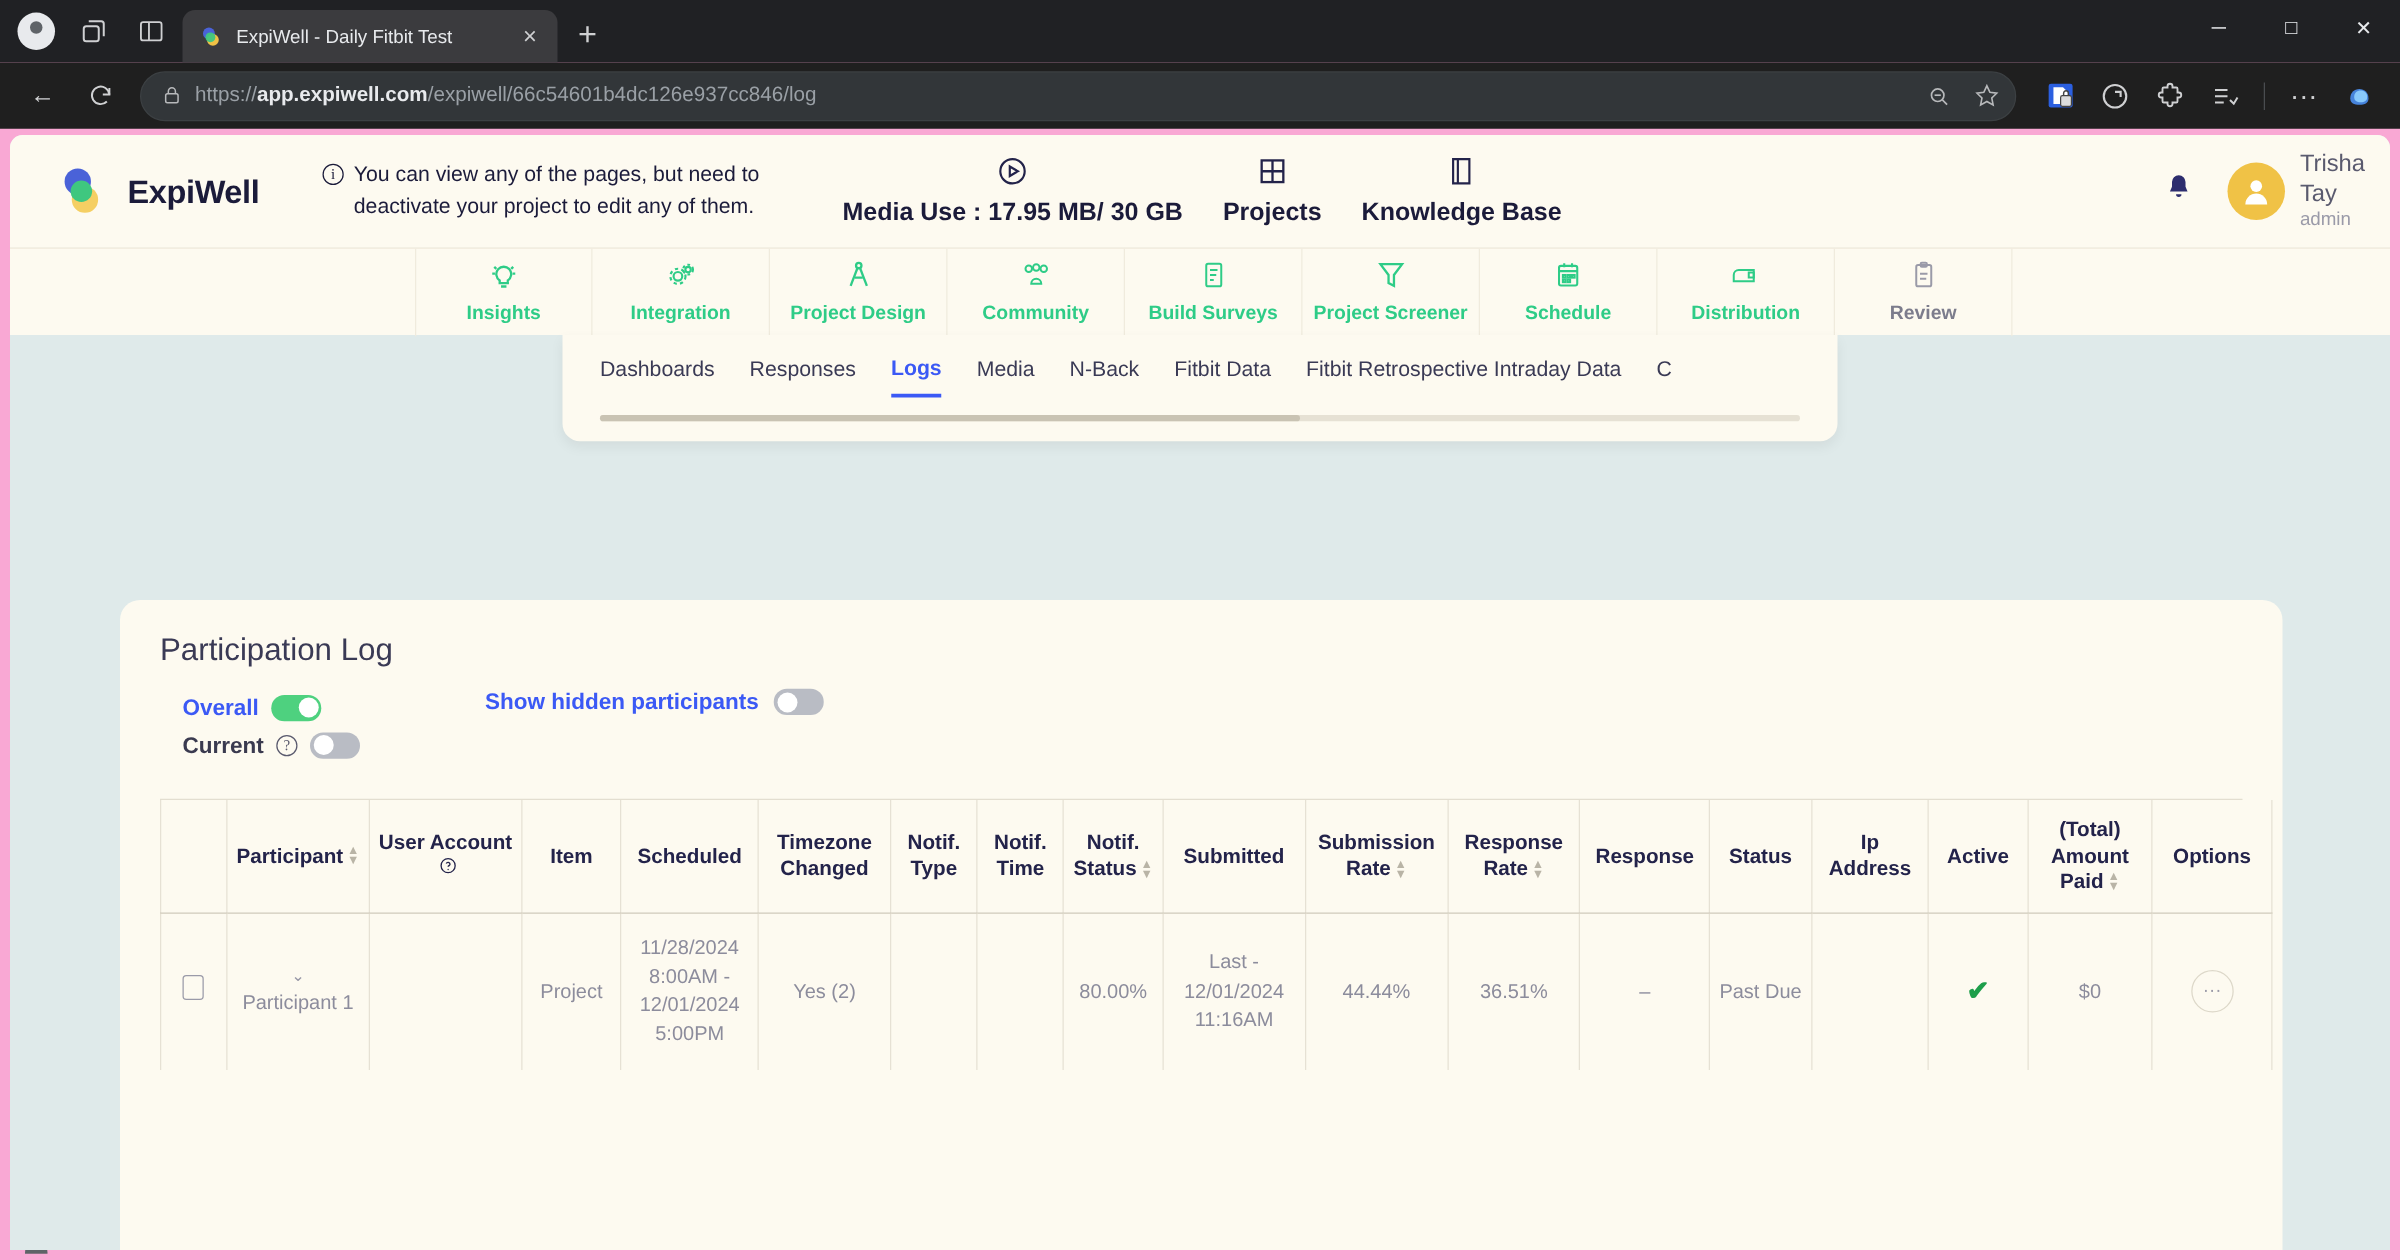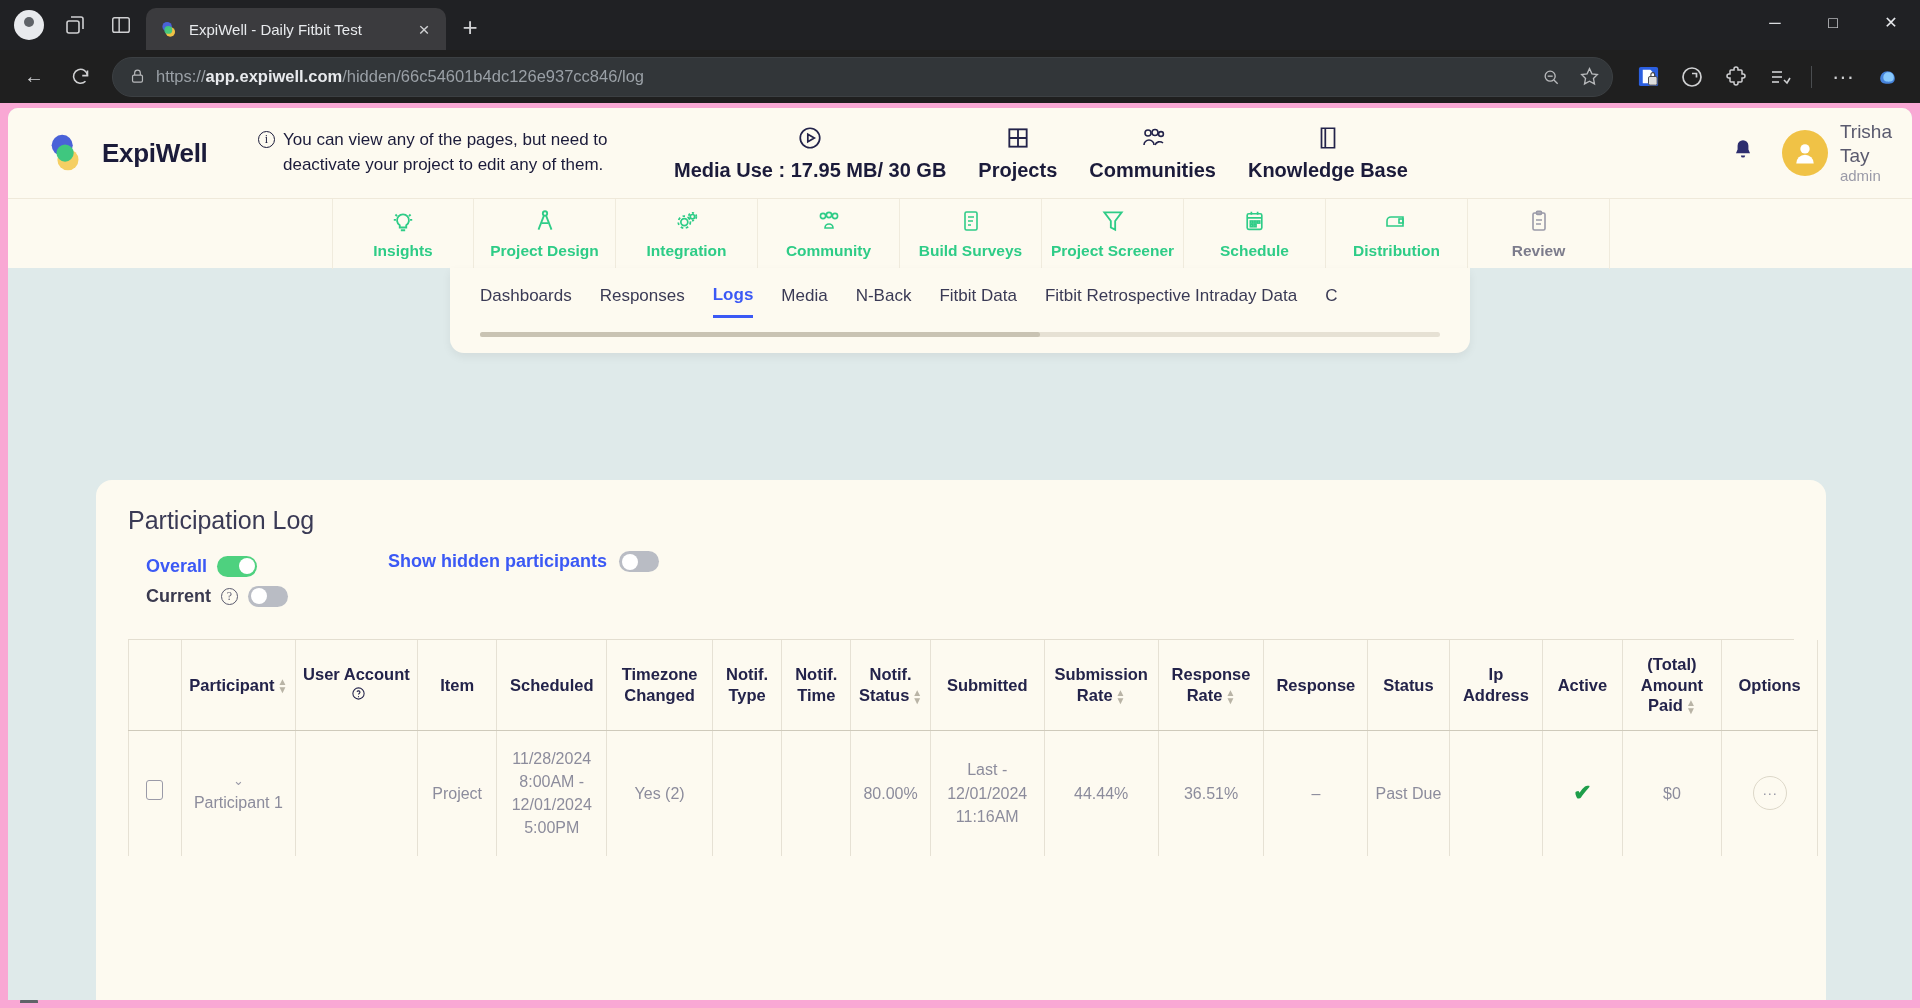--- a/index.html
+++ b/index.html
@@ -238,21 +238,21 @@
           <polyline points="20 5 20 11 14 11"></polyline>
       </svg>
     </div>
     <div class="omnibox">
       <span class="omni-icon">
         <svg width="17" height="17" viewBox="0 0 24 24" fill="none" stroke="currentColor" stroke-width="1.7">
           <rect x="5" y="10" width="14" height="10" rx="2"></rect>
             <path d="M8 10V7a4 4 0 0 1 8 0v3"></path>
         </svg>
       </span>
-      <span class="omni-url"><span>https://</span><b>app.expiwell.com</b><span>/hidden/66c54601b4dc126e937cc846/log</span></span>
+      <span class="omni-url"><span>https://</span><b>app.expiwell.com</b><span>/expiwell/66c54601b4dc126e937cc846/log</span></span>
       <span class="omni-icon">
         <svg width="20" height="20" viewBox="0 0 24 24" fill="none" stroke="currentColor" stroke-width="1.6">
           <circle cx="11" cy="11" r="6"></circle>
             <line x1="8" y1="11" x2="14" y2="11"></line>
             <line x1="15.5" y1="15.5" x2="20" y2="20"></line>
         </svg>
       </span>
       <span class="omni-icon" style="margin-left:8px">
         <svg width="21" height="21" viewBox="0 0 24 24" fill="none" stroke="currentColor" stroke-width="1.5">
           <polygon points="12,3 14.8,9 21,9.8 16.5,14.2 17.7,20.5 12,17.4 6.3,20.5 7.5,14.2 3,9.8 9.2,9"></polygon>
@@ -329,32 +329,20 @@
         <span>
           <svg width="26" height="26" viewBox="0 0 24 24" fill="none" stroke="#23234a" stroke-width="1.7">
             <rect x="4" y="4" width="16" height="16"></rect>
               <line x1="12" y1="4" x2="12" y2="20"></line>
               <line x1="4" y1="12" x2="20" y2="12"></line>
           </svg>
         </span>
         <span class="lbl">Projects</span>
       </div>
 
-      <div class="hdr-item">
-        <span>
-          <svg width="28" height="26" viewBox="0 0 28 24" fill="none" stroke="#23234a" stroke-width="1.6">
-            <circle cx="9" cy="7" r="3"></circle>
-              <circle cx="16" cy="6.5" r="3"></circle>
-              <circle cx="22" cy="8" r="2.4"></circle>
-            <path d="M5 19a5 5 0 0 1 10 0"></path>
-              <path d="M16 19a5 5 0 0 1 8-2"></path>
-          </svg>
-        </span>
-        <span class="lbl">Communities</span>
-      </div>
 
       <div class="hdr-item">
         <span>
           <svg width="26" height="26" viewBox="0 0 24 24" fill="none" stroke="#23234a" stroke-width="1.6">
             <path d="M6 3h12v18H6z"></path>
               <line x1="9.5" y1="3" x2="9.5" y2="21"></line>
           </svg>
         </span>
         <span class="lbl">Knowledge Base</span>
       </div>
@@ -389,39 +377,39 @@
             <line x1="3.5" y1="11" x2="5.5" y2="11"></line>
               <line x1="18.5" y1="11" x2="20.5" y2="11"></line>
             <line x1="5" y1="6" x2="6.5" y2="7.5"></line>
               <line x1="19" y1="6" x2="17.5" y2="7.5"></line>
           </svg>
         </span>
         <span class="ntlbl">Insights</span>
       </div>
       <div class="navtab">
         <span>
+          <svg width="27" height="26" viewBox="0 0 24 24" fill="none" stroke="#2ecc87" stroke-width="1.6">
+            <circle cx="10" cy="13" r="3.2"></circle>
+              <circle cx="10" cy="13" r="5.6" stroke-dasharray="2.4 2.4"></circle>
+            <circle cx="17.5" cy="8" r="2"></circle>
+              <circle cx="17.5" cy="8" r="3.6" stroke-dasharray="2 2"></circle>
+          </svg>
+        </span>
+        <span class="ntlbl">Integration</span>
+      </div>
+      <div class="navtab">
+        <span>
           <svg width="26" height="26" viewBox="0 0 24 24" fill="none" stroke="#2ecc87" stroke-width="1.7">
             <circle cx="12" cy="5" r="2"></circle>
               <line x1="11" y1="7" x2="6" y2="20"></line>
               <line x1="13" y1="7" x2="18" y2="20"></line>
             <line x1="9" y1="14" x2="15" y2="14"></line>
           </svg>
         </span>
         <span class="ntlbl">Project Design</span>
-      </div>
-      <div class="navtab">
-        <span>
-          <svg width="27" height="26" viewBox="0 0 24 24" fill="none" stroke="#2ecc87" stroke-width="1.6">
-            <circle cx="10" cy="13" r="3.2"></circle>
-              <circle cx="10" cy="13" r="5.6" stroke-dasharray="2.4 2.4"></circle>
-            <circle cx="17.5" cy="8" r="2"></circle>
-              <circle cx="17.5" cy="8" r="3.6" stroke-dasharray="2 2"></circle>
-          </svg>
-        </span>
-        <span class="ntlbl">Integration</span>
       </div>
       <div class="navtab">
         <span>
           <svg width="28" height="26" viewBox="0 0 28 24" fill="none" stroke="#2ecc87" stroke-width="1.6">
             <circle cx="8" cy="7" r="2.6"></circle>
               <circle cx="14" cy="6" r="2.6"></circle>
               <circle cx="20" cy="7" r="2.6"></circle>
             <path d="M10 19a4 4 0 0 1 8 0z"></path>
           </svg>
         </span>

